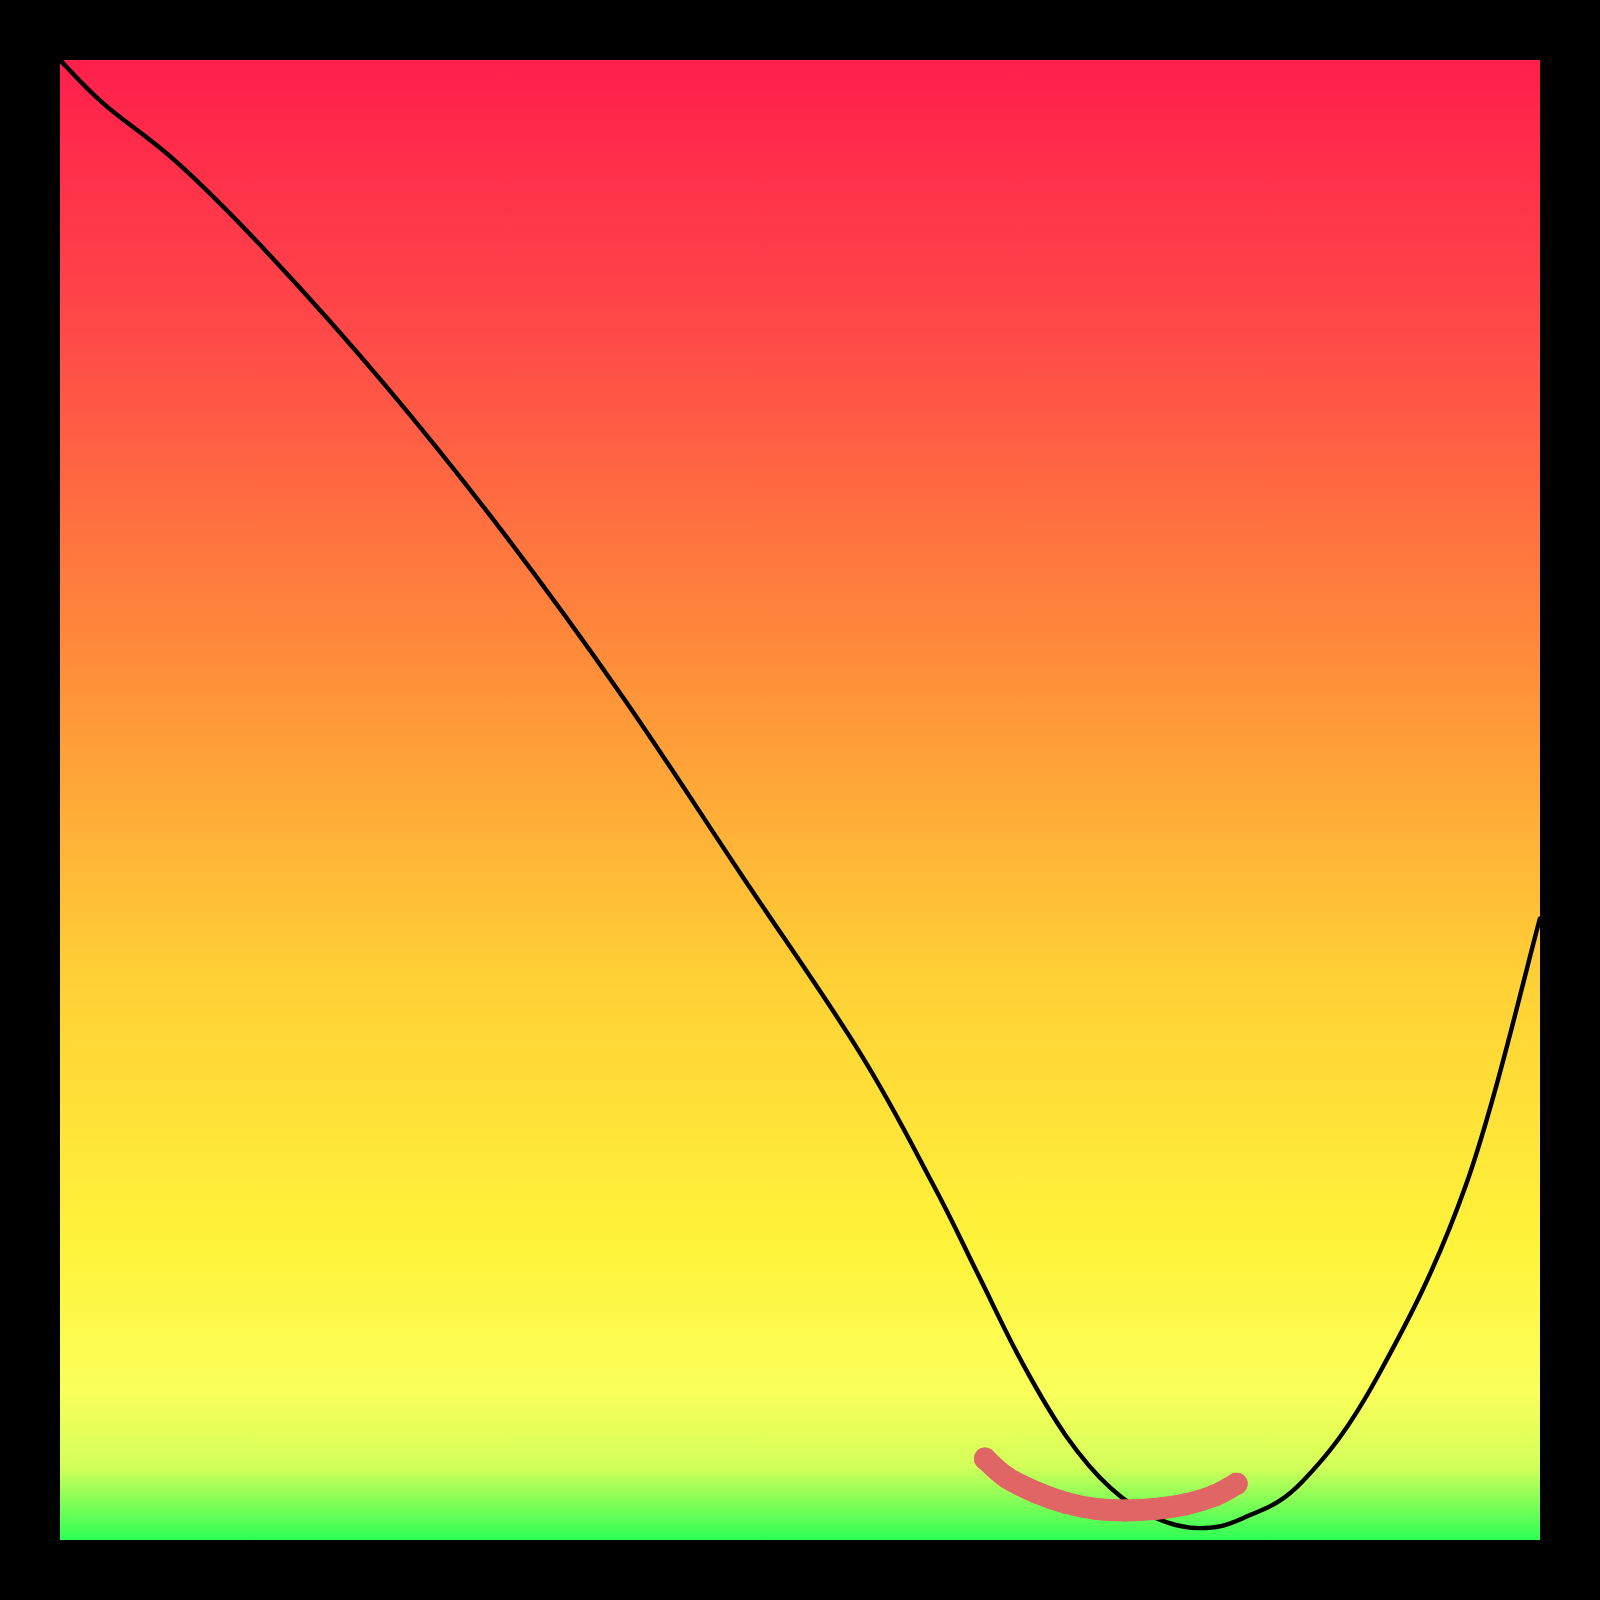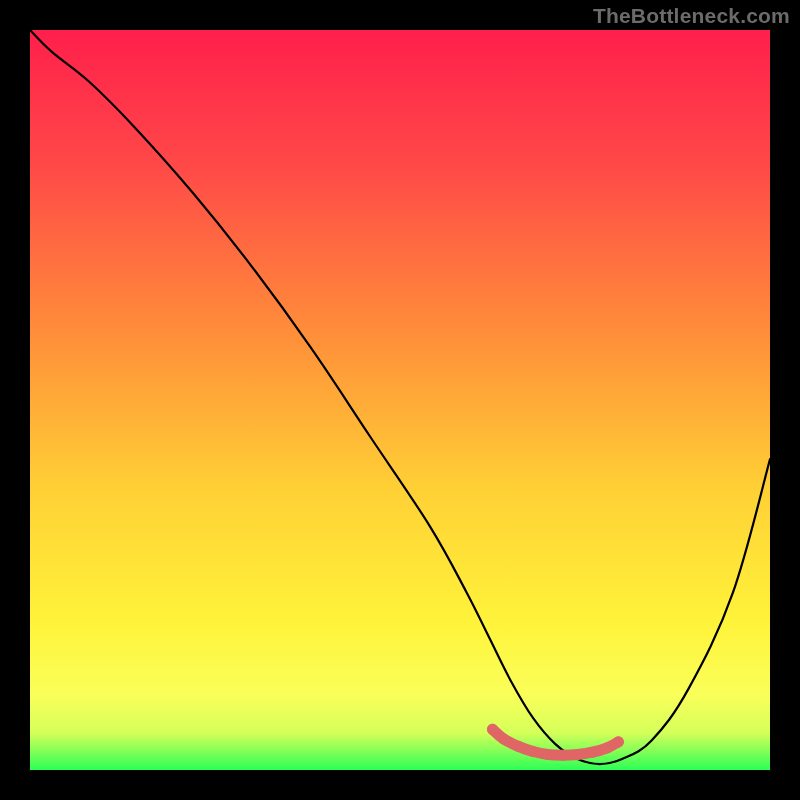--- a/index.html
+++ b/index.html
@@ -49,21 +49,20 @@
     font-weight: bold;
     color: #6b6b6b;
     letter-spacing: 0.2px;
   }
 </style>
 </head>
 <body>
 
 <div class="frame">
 
-  <div class="watermark">TheBottleneck.com</div>
 
   <div class="plot-area">
 
     <svg class="gradient" viewBox="0 0 740 740" preserveAspectRatio="none">
       <defs>
         <linearGradient id="bg-grad" x1="0" y1="0" x2="0" y2="1">
             <stop offset="0%" stop-color="#ff1f4b"></stop>
             <stop offset="18%" stop-color="#ff4848"></stop>
             <stop offset="40%" stop-color="#ff8b3a"></stop>
             <stop offset="62%" stop-color="#ffd035"></stop>

